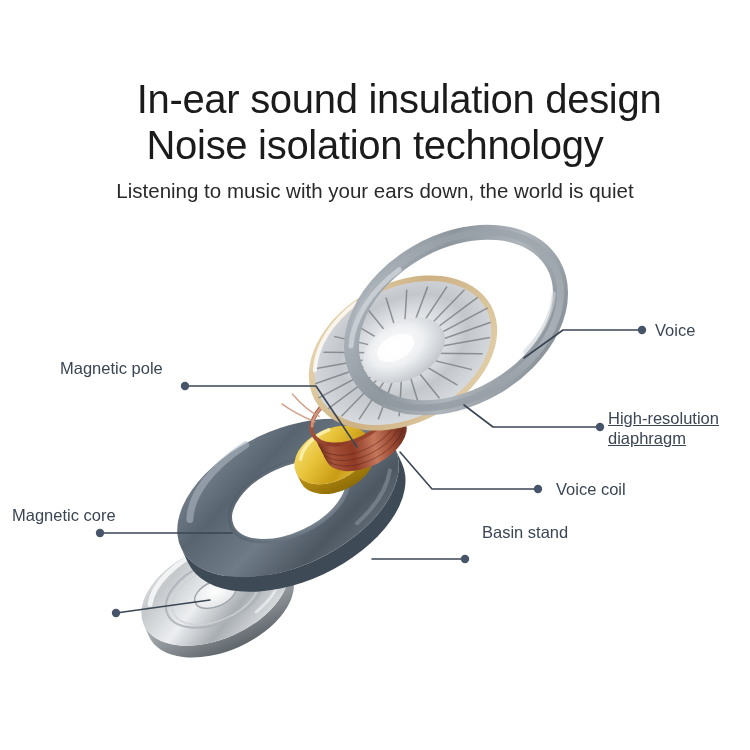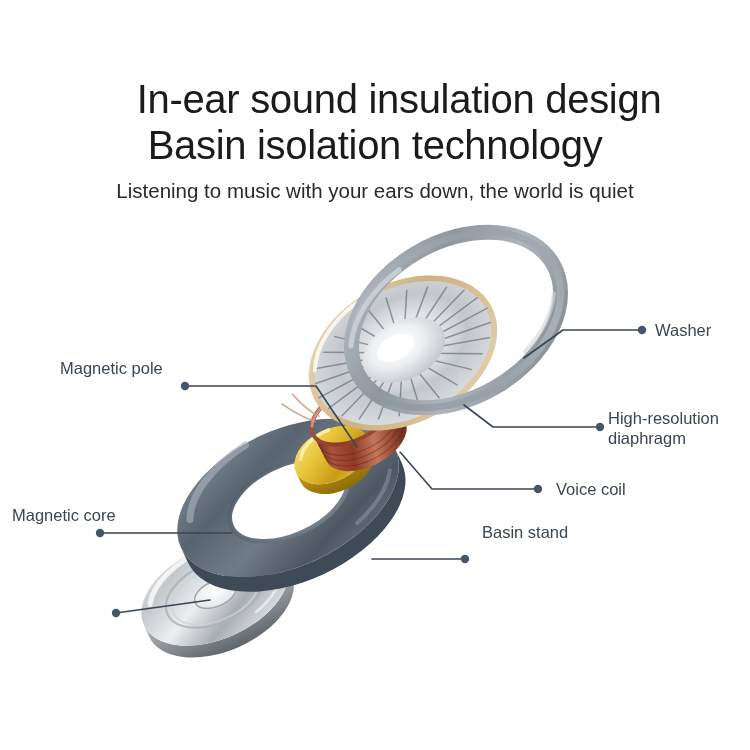--- a/index.html
+++ b/index.html
@@ -50,21 +50,21 @@
   }
   .label.two-line{line-height:20px;text-align:center;white-space:normal;}
 </style>
 </head>
 <body>
 
 <div class="stage">
 
   <div class="headings">
     <div class="title-line" id="title1">In-ear sound insulation design</div>
-    <div class="title-line" id="title2">Basin isolation technology</div>
+    <div class="title-line" id="title2">Noise isolation technology</div>
     <div class="subtitle">Listening to music with your ears down, the world is quiet</div>
   </div>
 
   <svg class="diagram" viewBox="0 0 750 750">
     <defs>
 
       <linearGradient id="gWasher" x1="0" y1="0" x2="1" y2="1">
         <stop offset="0%" stop-color="#b9c0c6"></stop>
         <stop offset="35%" stop-color="#8d959d"></stop>
         <stop offset="60%" stop-color="#aeb5bb"></stop>
@@ -280,23 +280,23 @@
       <circle cx="642" cy="330" r="4.2"></circle>
       <circle cx="600" cy="427" r="4.2"></circle>
       <circle cx="538" cy="489" r="4.2"></circle>
       <circle cx="465" cy="559" r="4.2"></circle>
       <circle cx="185" cy="386" r="4.2"></circle>
       <circle cx="100" cy="533" r="4.2"></circle>
       <circle cx="116" cy="613" r="4.2"></circle>
     </g>
   </svg>
 
-  <div class="label" style="left:655px;top:320px;">Washer</div>
-
-  <div class="label two-line" style="left:608px;top:408px;width:130px;text-align:left;">
+  <div class="label" style="left:655px;top:320px;">Voice</div>
+
+  <div class="label two-line" style="left:608px;top:408px;width:130px;text-align:left;text-decoration:underline;">
     <div>High-resolution</div>
     <div style="text-align:left;width:118px;">diaphragm</div>
   </div>
 
   <div class="label" style="left:556px;top:479px;">Voice coil</div>
 
   <div class="label" style="left:482px;top:522px;">Basin stand</div>
 
   <div class="label" style="left:60px;top:358px;">Magnetic pole</div>
 

